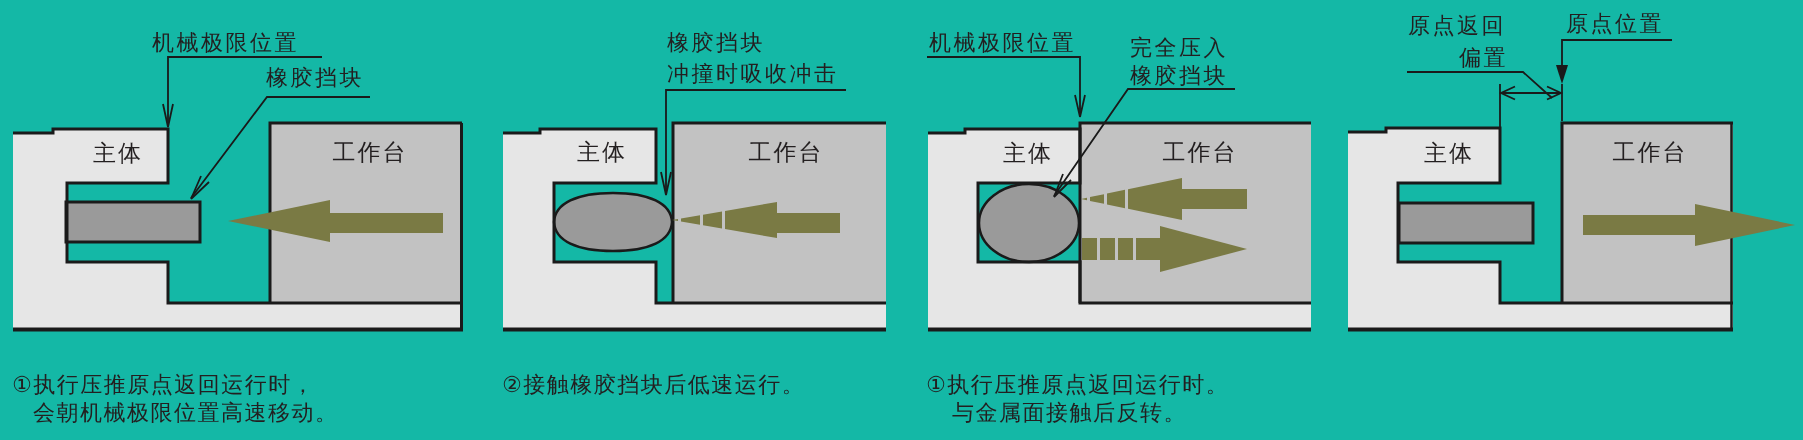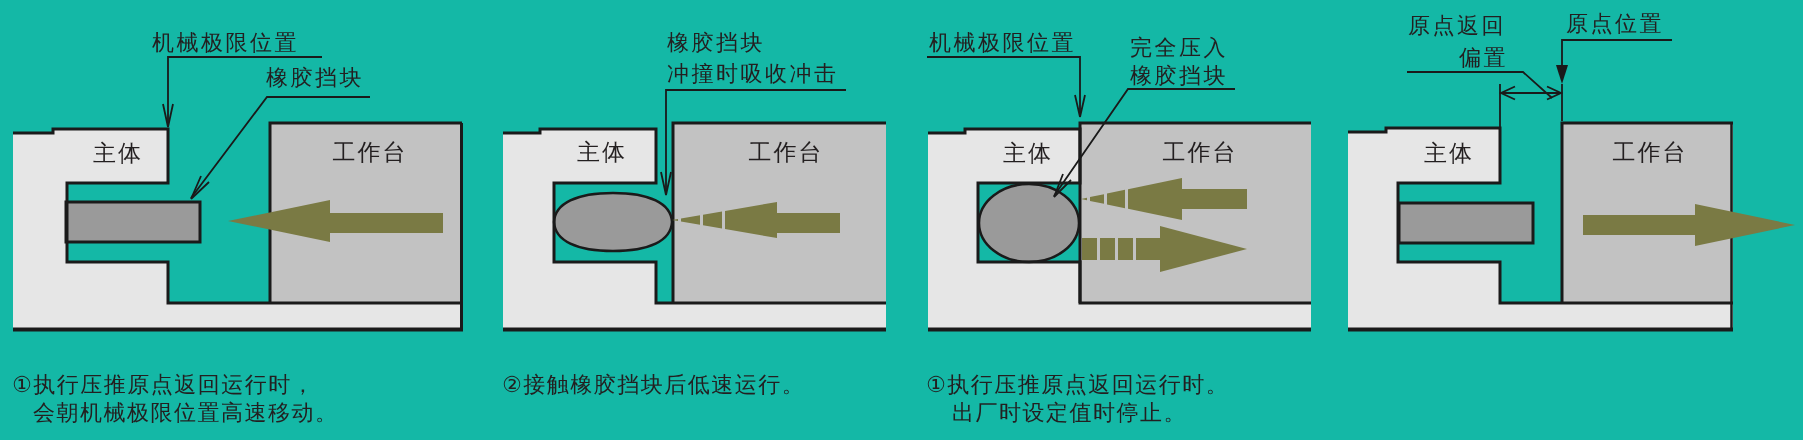--- a/index.html
+++ b/index.html
@@ -141,17 +141,17 @@
     <div>①执行压推原点返回运行时，</div>
     <div class="ind1">会朝机械极限位置高速移动。</div>
   </div>
 
   <div class="cap" style="left:502px;top:371px;">
     <div>②接触橡胶挡块后低速运行。</div>
   </div>
 
   <div class="cap" style="left:926px;top:371px;">
     <div>①执行压推原点返回运行时。</div>
-    <div class="ind2">出厂时设定值时停止。</div>
+    <div class="ind2">与金属面接触后反转。</div>
   </div>
 
 
 </div>
 
 </body></html>

